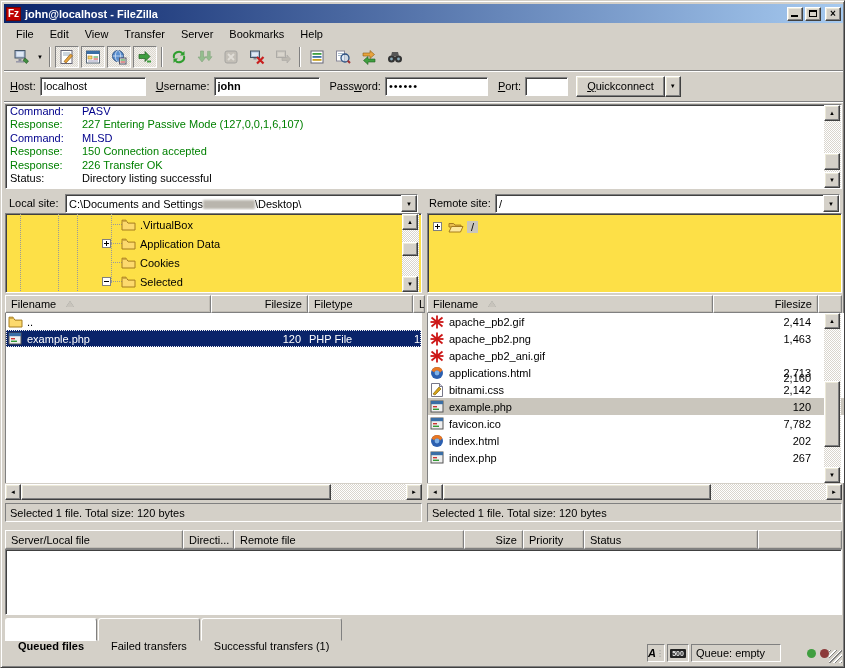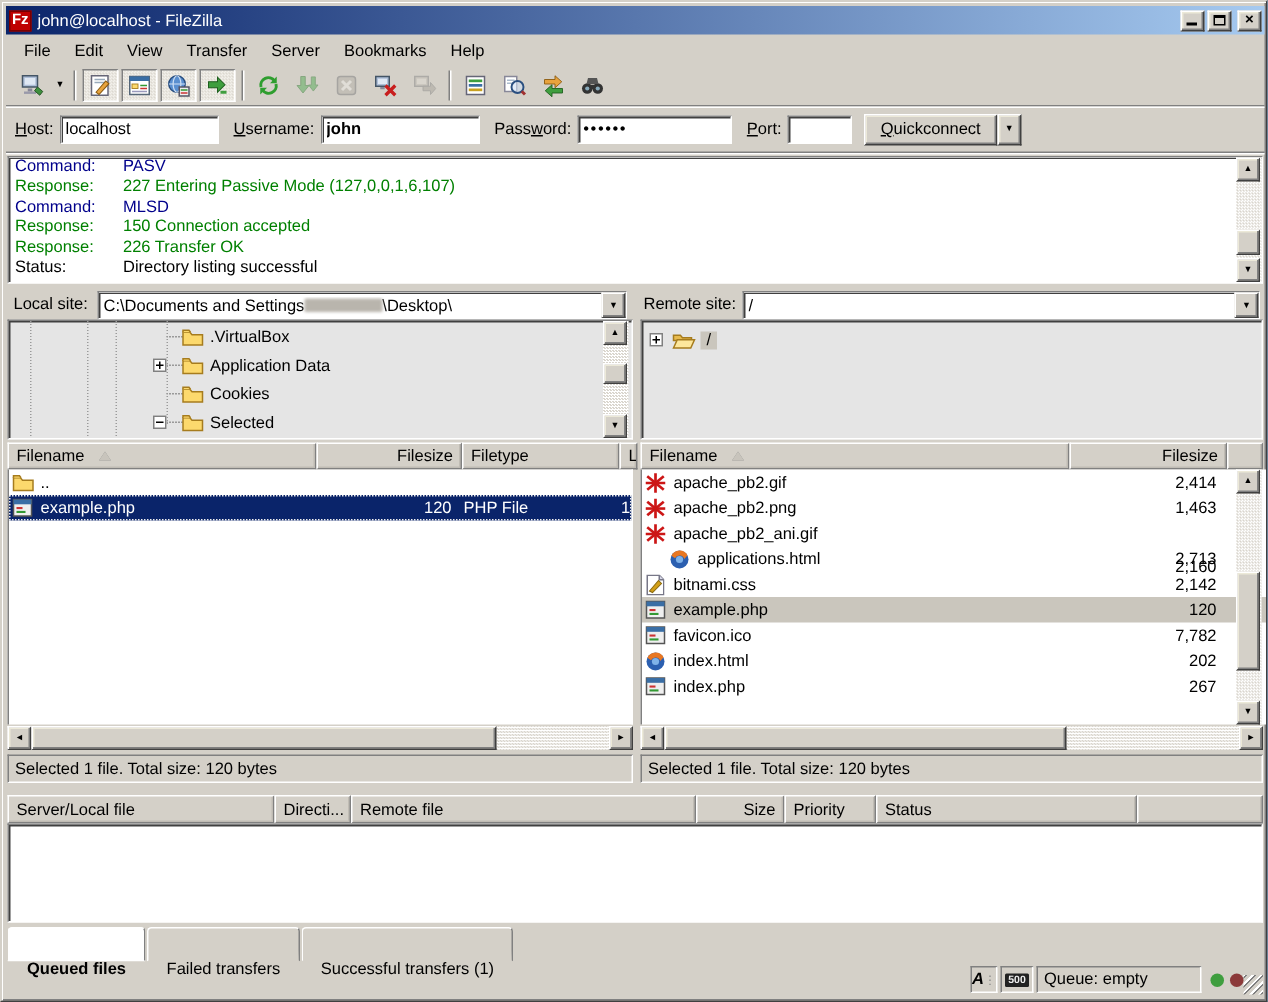--- a/index.html
+++ b/index.html
@@ -8,21 +8,21 @@
     border:1px solid #404040;border-top-color:#d4d0c8;border-left-color:#d4d0c8;
     box-shadow:inset 1px 1px 0 #fff, inset -1px -1px 0 #808080;overflow:hidden;}
   .abs{position:absolute;}
   .raised{background:#d4d0c8;border:1px solid;border-color:#fff #404040 #404040 #fff;
     box-shadow:inset -1px -1px 0 #808080, inset 1px 1px 0 #ece9d8;}
   
   .titlebar{left:3px;top:3px;width:839px;height:19px;background:linear-gradient(90deg,#0a246a,#a6caf0);
     display:flex;align-items:center;padding:0 2px;}
   .fz-icon{width:15px;height:14px;background:#bf0000;color:#fff;font-weight:bold;font-size:10px;
     display:flex;align-items:center;justify-content:center;margin-right:4px;border:1px solid #7a0000;}
-  .title-text{color:#fff;font-weight:normal;font-size:11px;flex:1;white-space:nowrap;}
+  .title-text{color:#fff;font-weight:bold;font-size:11px;flex:1;white-space:nowrap;}
   .win-btn{width:16px;height:14px;margin-left:2px;display:flex;align-items:center;justify-content:center;
     font-size:10px;font-weight:bold;color:#000;position:relative;}
   .glyph-min{position:absolute;left:3px;bottom:3px;width:7px;height:2px;background:#000;}
   .glyph-max{width:8px;height:7px;border:1px solid #000;border-top-width:2px;}
   
   .menubar{left:3px;top:23px;width:839px;height:19px;display:flex;align-items:center;padding-left:4px;}
   .menu-item{padding:2px 8px;font-size:11px;color:#000;}
   
   .toolbar{left:3px;top:43px;width:839px;height:26px;display:flex;align-items:center;padding-left:4px;}
   .tb-sep{width:2px;height:20px;margin:0 3px;border-left:1px solid #808080;border-right:1px solid #fff;}
@@ -48,21 +48,21 @@
     box-shadow:inset -1px -1px 0 #808080, inset 1px 1px 0 #ece9d8;}
   .sb-thumb{position:absolute;background:#d4d0c8;border:1px solid;border-color:#fff #404040 #404040 #fff;
     box-shadow:inset -1px -1px 0 #808080, inset 1px 1px 0 #ece9d8;}
   
   .site-label{font-size:11px;display:flex;align-items:center;}
   .combo{display:flex;align-items:center;background:#fff;border:1px solid;border-color:#808080 #fff #fff #808080;
     box-shadow:inset 1px 1px 0 #404040;font-size:11px;padding-left:3px;}
   .combo .val{flex:1;white-space:nowrap;overflow:hidden;}
   .combo-arrow{width:16px;height:100%;flex:none;display:flex;align-items:center;justify-content:center;font-size:6px;
     background:#d4d0c8;border:1px solid;border-color:#fff #404040 #404040 #fff;box-shadow:inset -1px -1px 0 #808080;}
-  .tree{background:#e5e5e5;border:1px solid;border-color:#808080 #fff #fff #808080;box-shadow:inset 1px 1px 0 #404040;overflow:hidden;}
+  .tree{background:#fde047;border:1px solid;border-color:#808080 #fff #fff #808080;box-shadow:inset 1px 1px 0 #404040;overflow:hidden;}
   .tree-row{position:absolute;height:19px;display:flex;align-items:center;font-size:11px;}
   .dotline-v{position:absolute;width:1px;background-image:repeating-linear-gradient(to bottom,#9a9a9a 0 1px,transparent 1px 2px);}
   .dotline-h{position:absolute;height:1px;background-image:repeating-linear-gradient(to right,#9a9a9a 0 1px,transparent 1px 2px);}
   .expander{width:9px;height:9px;background:#fff;border:1px solid #808080;position:relative;flex:none;}
   .expander:before,.expander:after{content:"";position:absolute;background:#000;}
   .expander:before{left:1px;right:1px;top:3px;height:1px;}
   .expander.plus:after{top:1px;bottom:1px;left:3px;width:1px;}
   .blur-bar{display:inline-block;width:52px;height:9px;background:#b9b5ad;filter:blur(1.2px);border-radius:1px;vertical-align:middle;}
   
   .hdr-cell{position:absolute;height:18px;background:#d4d0c8;border:1px solid;border-color:#fff #808080 #808080 #fff;
@@ -504,21 +504,21 @@
               </g>
             </svg>
           </span>
           <span>apache_pb2_ani.gif</span>
         </span>
         <span class="cell num" style="width: 105px; margin-top: 44px;">
           <span>2,160</span>
         </span>
       </div>
       <div class="frow" style="top: 51px;">
-        <span class="cell" style="width: 286px; padding-left: 16px;">
+        <span class="cell" style="width: 286px;">
           <span class="ficon">
             <svg width="14" height="14" viewBox="0 0 14 14">
               <circle cx="7" cy="7" r="6" fill="#2b5fb0"></circle>
               <path d="M1.6 4.5 A6 6 0 0 1 12.4 4.2 L10.2 6.6 A3.4 3.4 0 0 0 4 6.2 Z" fill="#e87722"></path>
               <circle cx="7" cy="7" r="2.4" fill="#7fb2e8"></circle>
             </svg>
           </span>
           <span>applications.html</span>
         </span>
         <span class="cell num" style="width: 105px;">
@@ -654,19 +654,19 @@
     </div>
 
   <div class="abs statusbar">
     <div class="sb-panel" style="left:643px;width:18px;justify-content:center;">
       <span style="font-style:italic;font-weight:bold;font-size:11px;">A</span>
         <span style="color:#888;font-size:8px;">⋮</span>
     </div>
     <div class="sb-panel" style="left:663px;width:22px;justify-content:center;">
       <span style="background:#222;color:#eee;font-size:7px;font-weight:bold;padding:1px 2px;border-radius:1px;">500</span>
     </div>
-    <div class="sb-panel" style="left:687px;width:110px;padding-left:4px;">Queue: empty</div>
+    <div class="sb-panel" style="left:687px;width:90px;padding-left:4px;">Queue: empty</div>
     <div class="led" id="led-green" style="left: 803px; background: rgb(63, 158, 63);"></div>
     <div class="led" id="led-red" style="left: 816px; background: rgb(140, 58, 58);"></div>
     <div class="grip"></div>
   </div>
 
 </div>
 
 </body></html>

